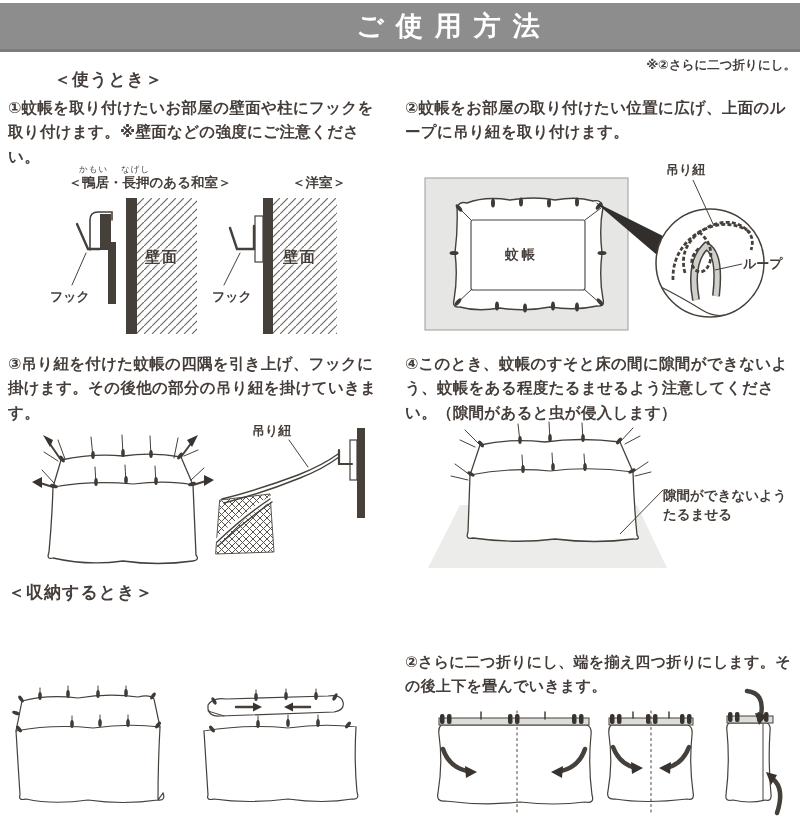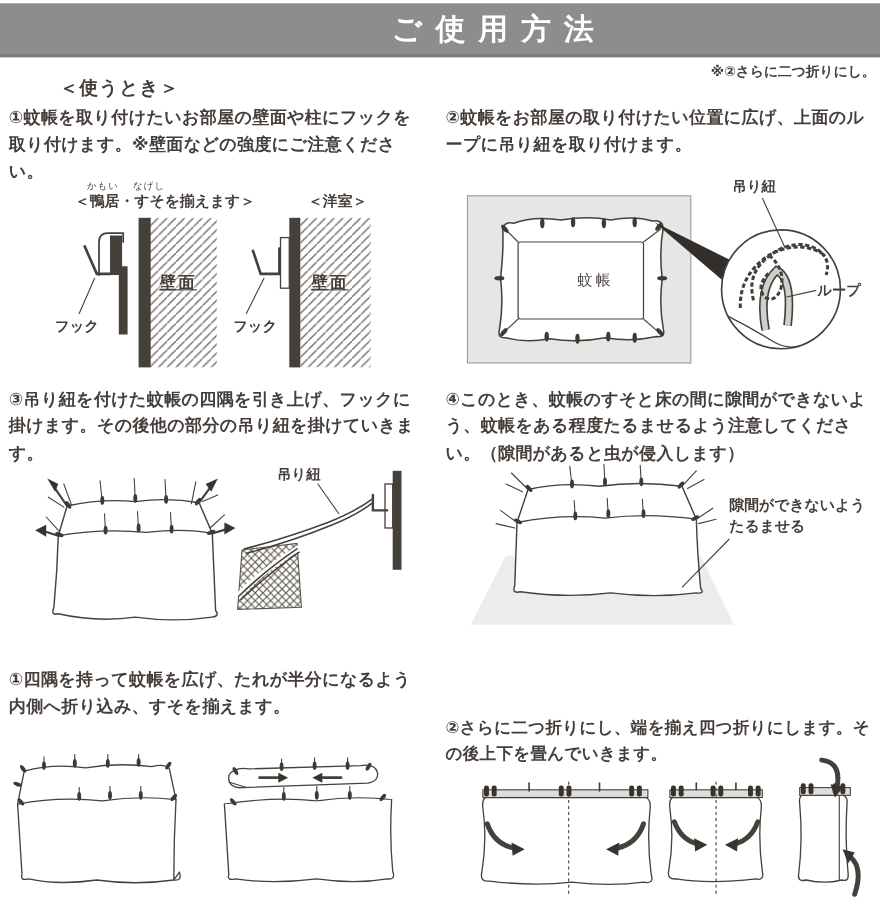--- a/index.html
+++ b/index.html
@@ -8,24 +8,24 @@
   .titlebar{position:absolute;left:0;top:3px;width:800px;height:46px;background:#8d8d8d;
             border-bottom:3px solid #7c7c7c;display:flex;align-items:center;justify-content:center;padding-left:48px;}
   .titlebar h1{margin:0;color:#fff;font-size:27px;font-weight:700;letter-spacing:12px;padding-left:12px;}
   .note{position:absolute;right:4px;top:57px;font-size:12.5px;font-weight:600;}
   .sec-head{position:absolute;margin:0;font-size:17px;font-weight:700;letter-spacing:1px;}
   .step{position:absolute;margin:0;font-size:15.5px;line-height:1.58;font-weight:600;letter-spacing:0.3px;}
   .illo{position:absolute;}
   .lbl{position:absolute;font-weight:700;white-space:nowrap;}
   .caption{position:absolute;font-size:13.5px;font-weight:700;text-align:center;}
   .furi{position:absolute;top:-10px;font-size:8.5px;font-weight:400;letter-spacing:1px;}
-  .wall-lbl{font-size:15px;font-weight:700;letter-spacing:2px;text-shadow:0 0 3px #fff,0 0 3px #fff;text-decoration:underline;}
+  .wall-lbl{font-size:15px;font-weight:700;letter-spacing:2px;text-shadow:0 0 3px #fff,0 0 3px #fff;}
   .small-lbl{font-size:13px;}
-  .net-lbl{font-size:13.5px;font-weight:400;letter-spacing:3px;margin-left:20px;}
-  .sag{font-size:13.5px;line-height:1.4;white-space:pre-line;}
+  .net-lbl{font-size:13.5px;font-weight:700;letter-spacing:3px;}
+  .sag{font-size:13.5px;line-height:1.4;white-space:pre-line;margin-top:36px;}
 </style>
 </head>
 <body>
 
 <div class="page">
 
   <header class="titlebar">
     <h1>ご使用方法</h1>
   </header>
   <div class="note">※②さらに二つ折りにし。</div>
@@ -102,23 +102,23 @@
         <path d="M270,115 Q262,85 295,68 Q320,58 335,75"></path>
       </g>
     </g>
     <line x1="278" y1="22" x2="299" y2="68" stroke="#46403b" stroke-width="1"></line>
     <line x1="327" y1="106" x2="300" y2="112" stroke="#46403b" stroke-width="1"></line>
   </svg>
 
   <div class="caption" style="left:60px;top:174px;width:180px;">
     <span class="furi" style="left:19px;">かもい</span>
     <span class="furi" style="left:61px;">なげし</span>
-    <span>＜鴨居・すそを揃えます＞</span>
+    <span>＜鴨居・長押のある和室＞</span>
   </div>
-  <div class="caption" style="left:274px;top:174px;width:66px;">＜洋室＞</div>
+  <div class="caption" style="left:286px;top:174px;width:66px;">＜洋室＞</div>
   <div class="lbl wall-lbl" style="left:145px;top:248px;">壁面</div>
   <div class="lbl wall-lbl" style="left:283px;top:248px;">壁面</div>
   <div class="lbl small-lbl" style="left:50px;top:288px;">フック</div>
   <div class="lbl small-lbl" style="left:212px;top:288px;">フック</div>
   <div class="lbl net-lbl" style="left:505px;top:246px;">蚊帳</div>
   <div class="lbl small-lbl" style="left:666px;top:161px;">吊り紐</div>
   <div class="lbl small-lbl" style="left:743px;top:255px;">ループ</div>
 
   <p class="step" style="left:8px;top:352px;width:380px;">③吊り紐を付けた蚊帳の四隅を引き上げ、フックに掛けます。その後他の部分の吊り紐を掛けていきます。</p>
   <p class="step" style="left:405px;top:352px;width:392px;">④このとき、蚊帳のすそと床の間に隙間ができないよう、蚊帳をある程度たるませるよう注意してください。（隙間があると虫が侵入します）</p>
@@ -219,21 +219,21 @@
           <ellipse cx="227" cy="51" rx="1.8" ry="4" transform="rotate(60 227 51)"></ellipse>
       </g>
     </g>
     <line x1="258" y1="70" x2="215" y2="114" stroke="#46403b" stroke-width="1"></line>
   </svg>
 
   <div class="lbl small-lbl" style="left:252px;top:422px;">吊り紐</div>
   <div class="lbl sag" style="left:663px;top:451px;">隙間ができないよう
 たるませる</div>
 
-  <p class="step" style="left:8px;top:607px;width:380px;">①四隅を持って蚊帳を広げ、たれが半分になるよう内側へ折り込み、すそを揃えます。</p>
+  <h2 class="sec-head" style="left:8px;top:581px;">＜収納するとき＞</h2>
   <p class="step" style="left:405px;top:611px;width:394px;font-size:15px;margin-top:39px;">②さらに二つ折りにし、端を揃え四つ折りにします。その後上下を畳んでいきます。</p>
 
   <svg class="illo" style="left:8px;top:683px;" width="385" height="157" viewBox="0 0 385 157">
     <g stroke="#46403b" fill="none" stroke-linecap="round">
       <path d="M14,18 Q40,11 70,15 Q100,10 130,14 Q142,11 146,16 L152,44 Q150,80 150,117 Q158,118 155,110 L150,117 Q115,122 80,117 Q45,122 18,116 Q10,118 12,112 Q10,80 8,48 Z" fill="#ffffff" stroke-width="1.2"></path>
       <path d="M8,48 Q45,41 85,45 Q120,40 152,44" stroke-width="1.1"></path>
       <g stroke-width="1">
         <line x1="32" y1="15" x2="32" y2="5"></line>
           <line x1="60" y1="13" x2="60" y2="3"></line>
           <line x1="90" y1="13" x2="90" y2="3"></line>

